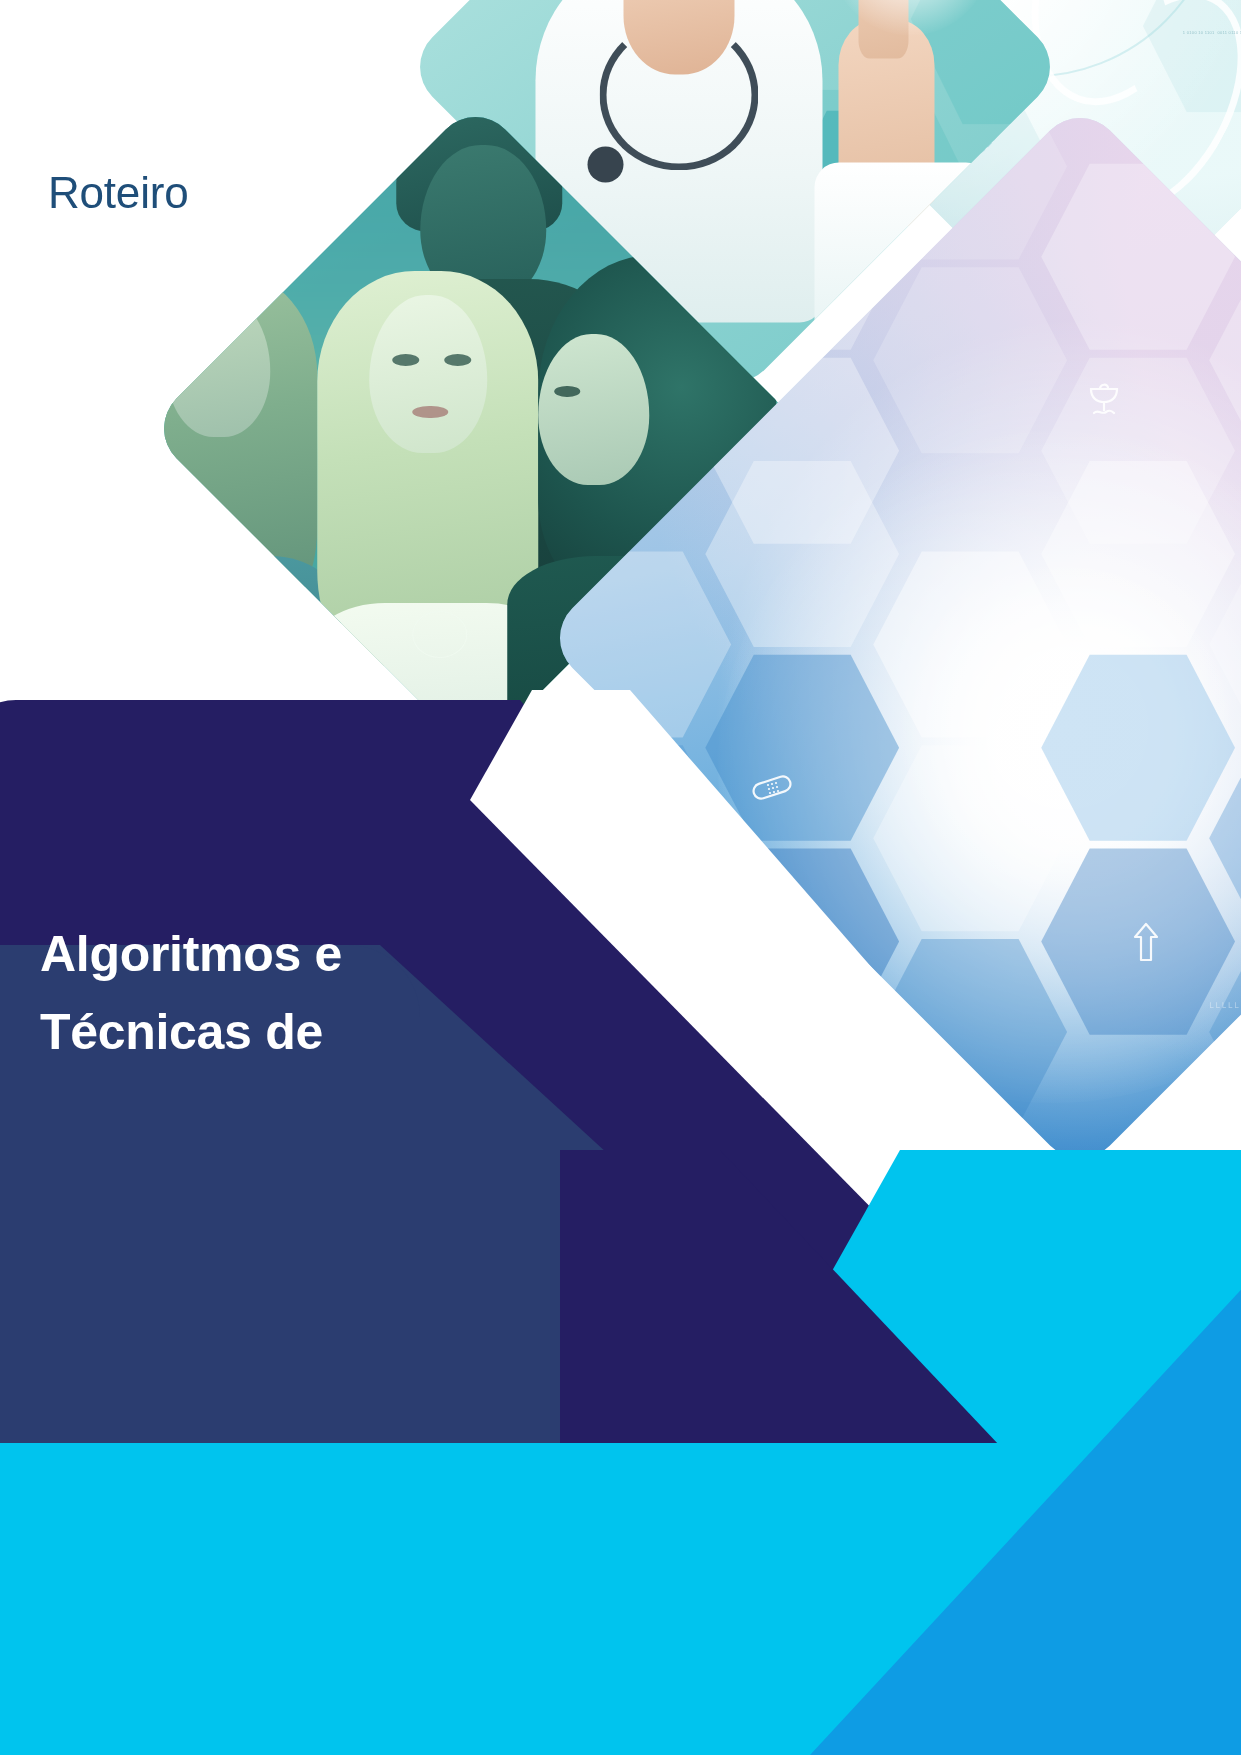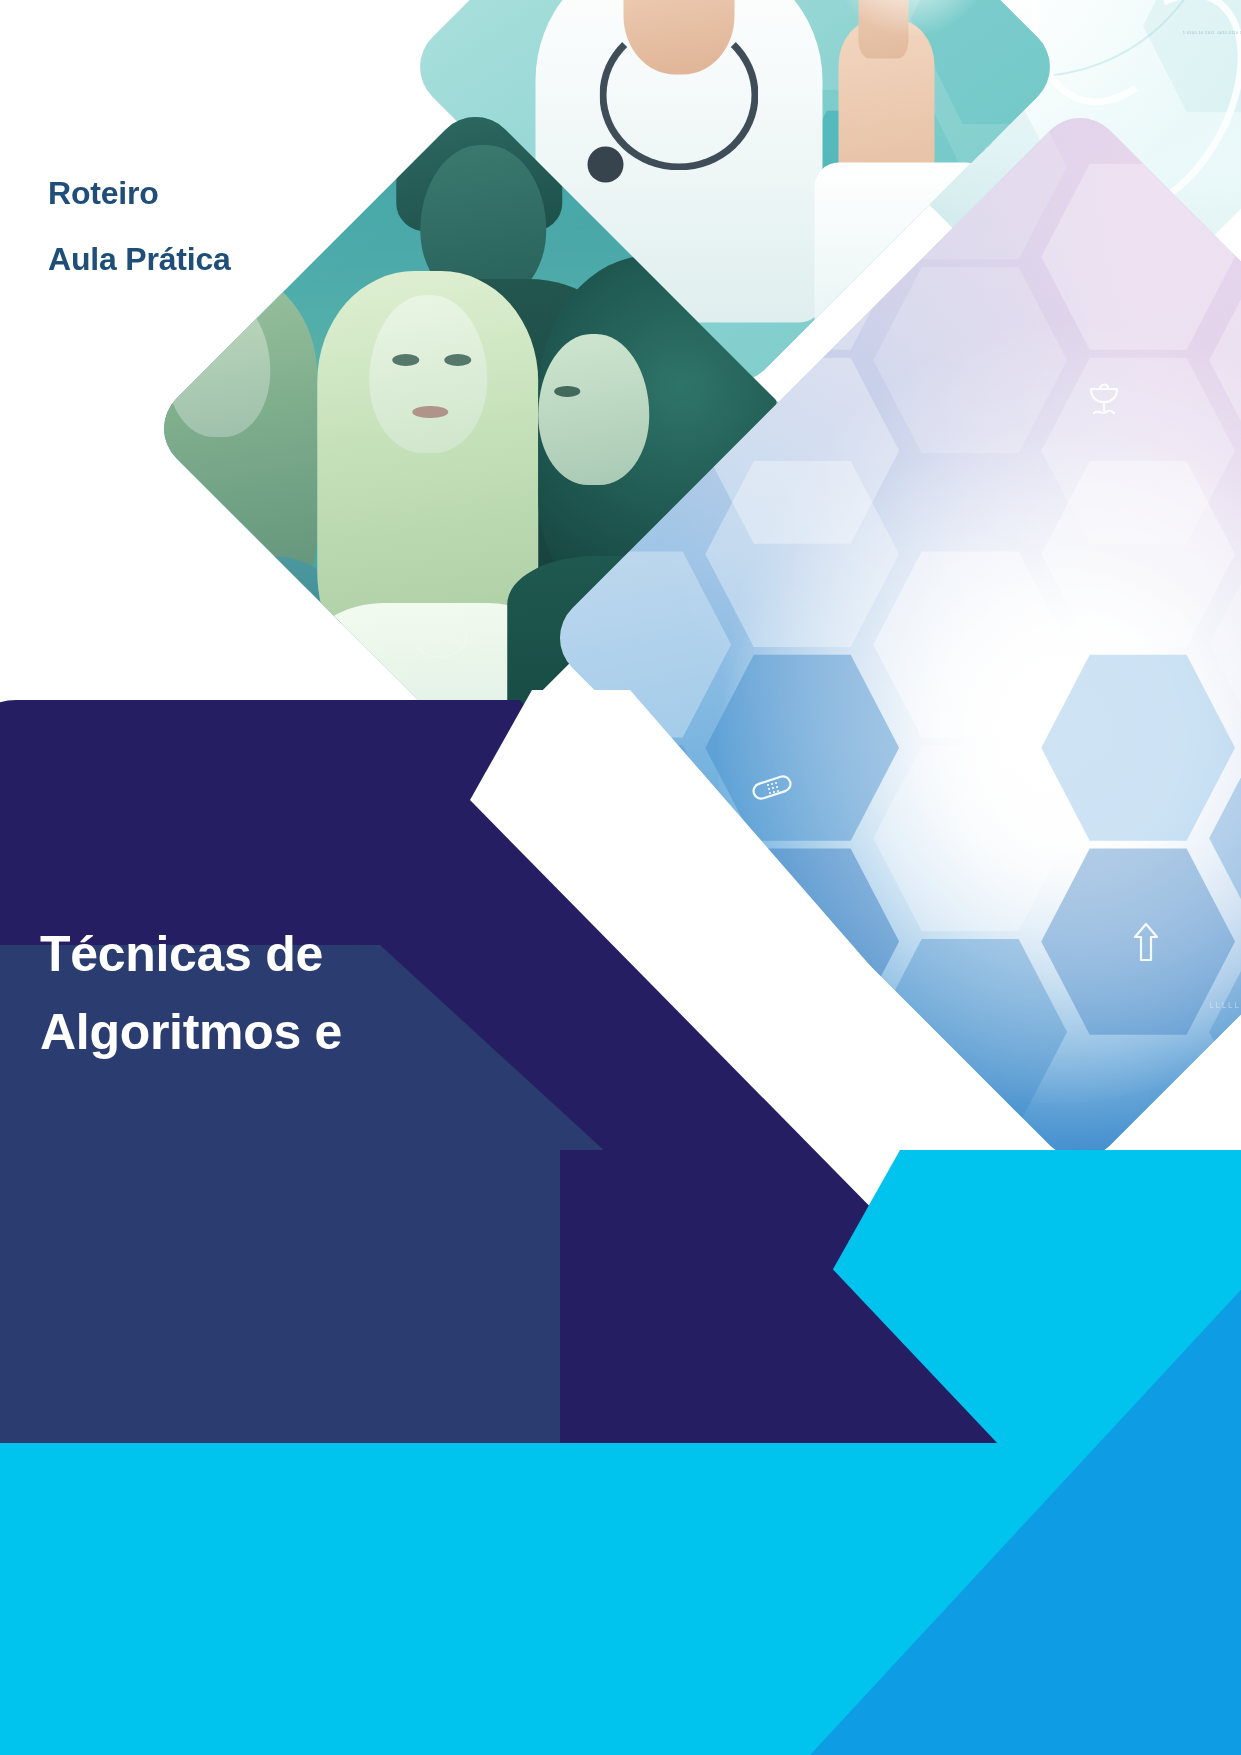--- a/index.html
+++ b/index.html
@@ -202,22 +202,22 @@
   }
 
   
   #header-block {
     position:absolute;
     left:48px; top:160px;
     z-index:20;
   }
   #header-block .line {
     color:#1F4E79;
-    font-size:32px;
-    font-weight:bold;
+    font-size:44px;
+    font-weight:normal;
     line-height:66px;
     white-space:nowrap;
     letter-spacing:-.2px;
   }
 
   #title-block {
     position:absolute;
     left:40px; top:915px;
     width:430px;
     z-index:20;
@@ -421,21 +421,20 @@
   <div class="band" id="band-white-gap"></div>
   <div class="band" id="band-cyan-diag"></div>
   <div class="band" id="band-navy-tip"></div>
   <div class="band" id="band-slate"></div>
   <div class="band" id="slate-round"></div>
   <div class="band" id="band-cyan-bottom"></div>
   <div class="band" id="band-cyan-dark"></div>
 
   <div id="header-block">
     <div class="line">Roteiro</div>
-    <div class="line">Aula Prática</div>
   </div>
 
   <div id="title-block">
+    <div class="tline">Algoritmos e</div>
     <div class="tline">Técnicas de</div>
-    <div class="tline">Algoritmos e</div>
   </div>
 
 </div>
 
 </body></html>

